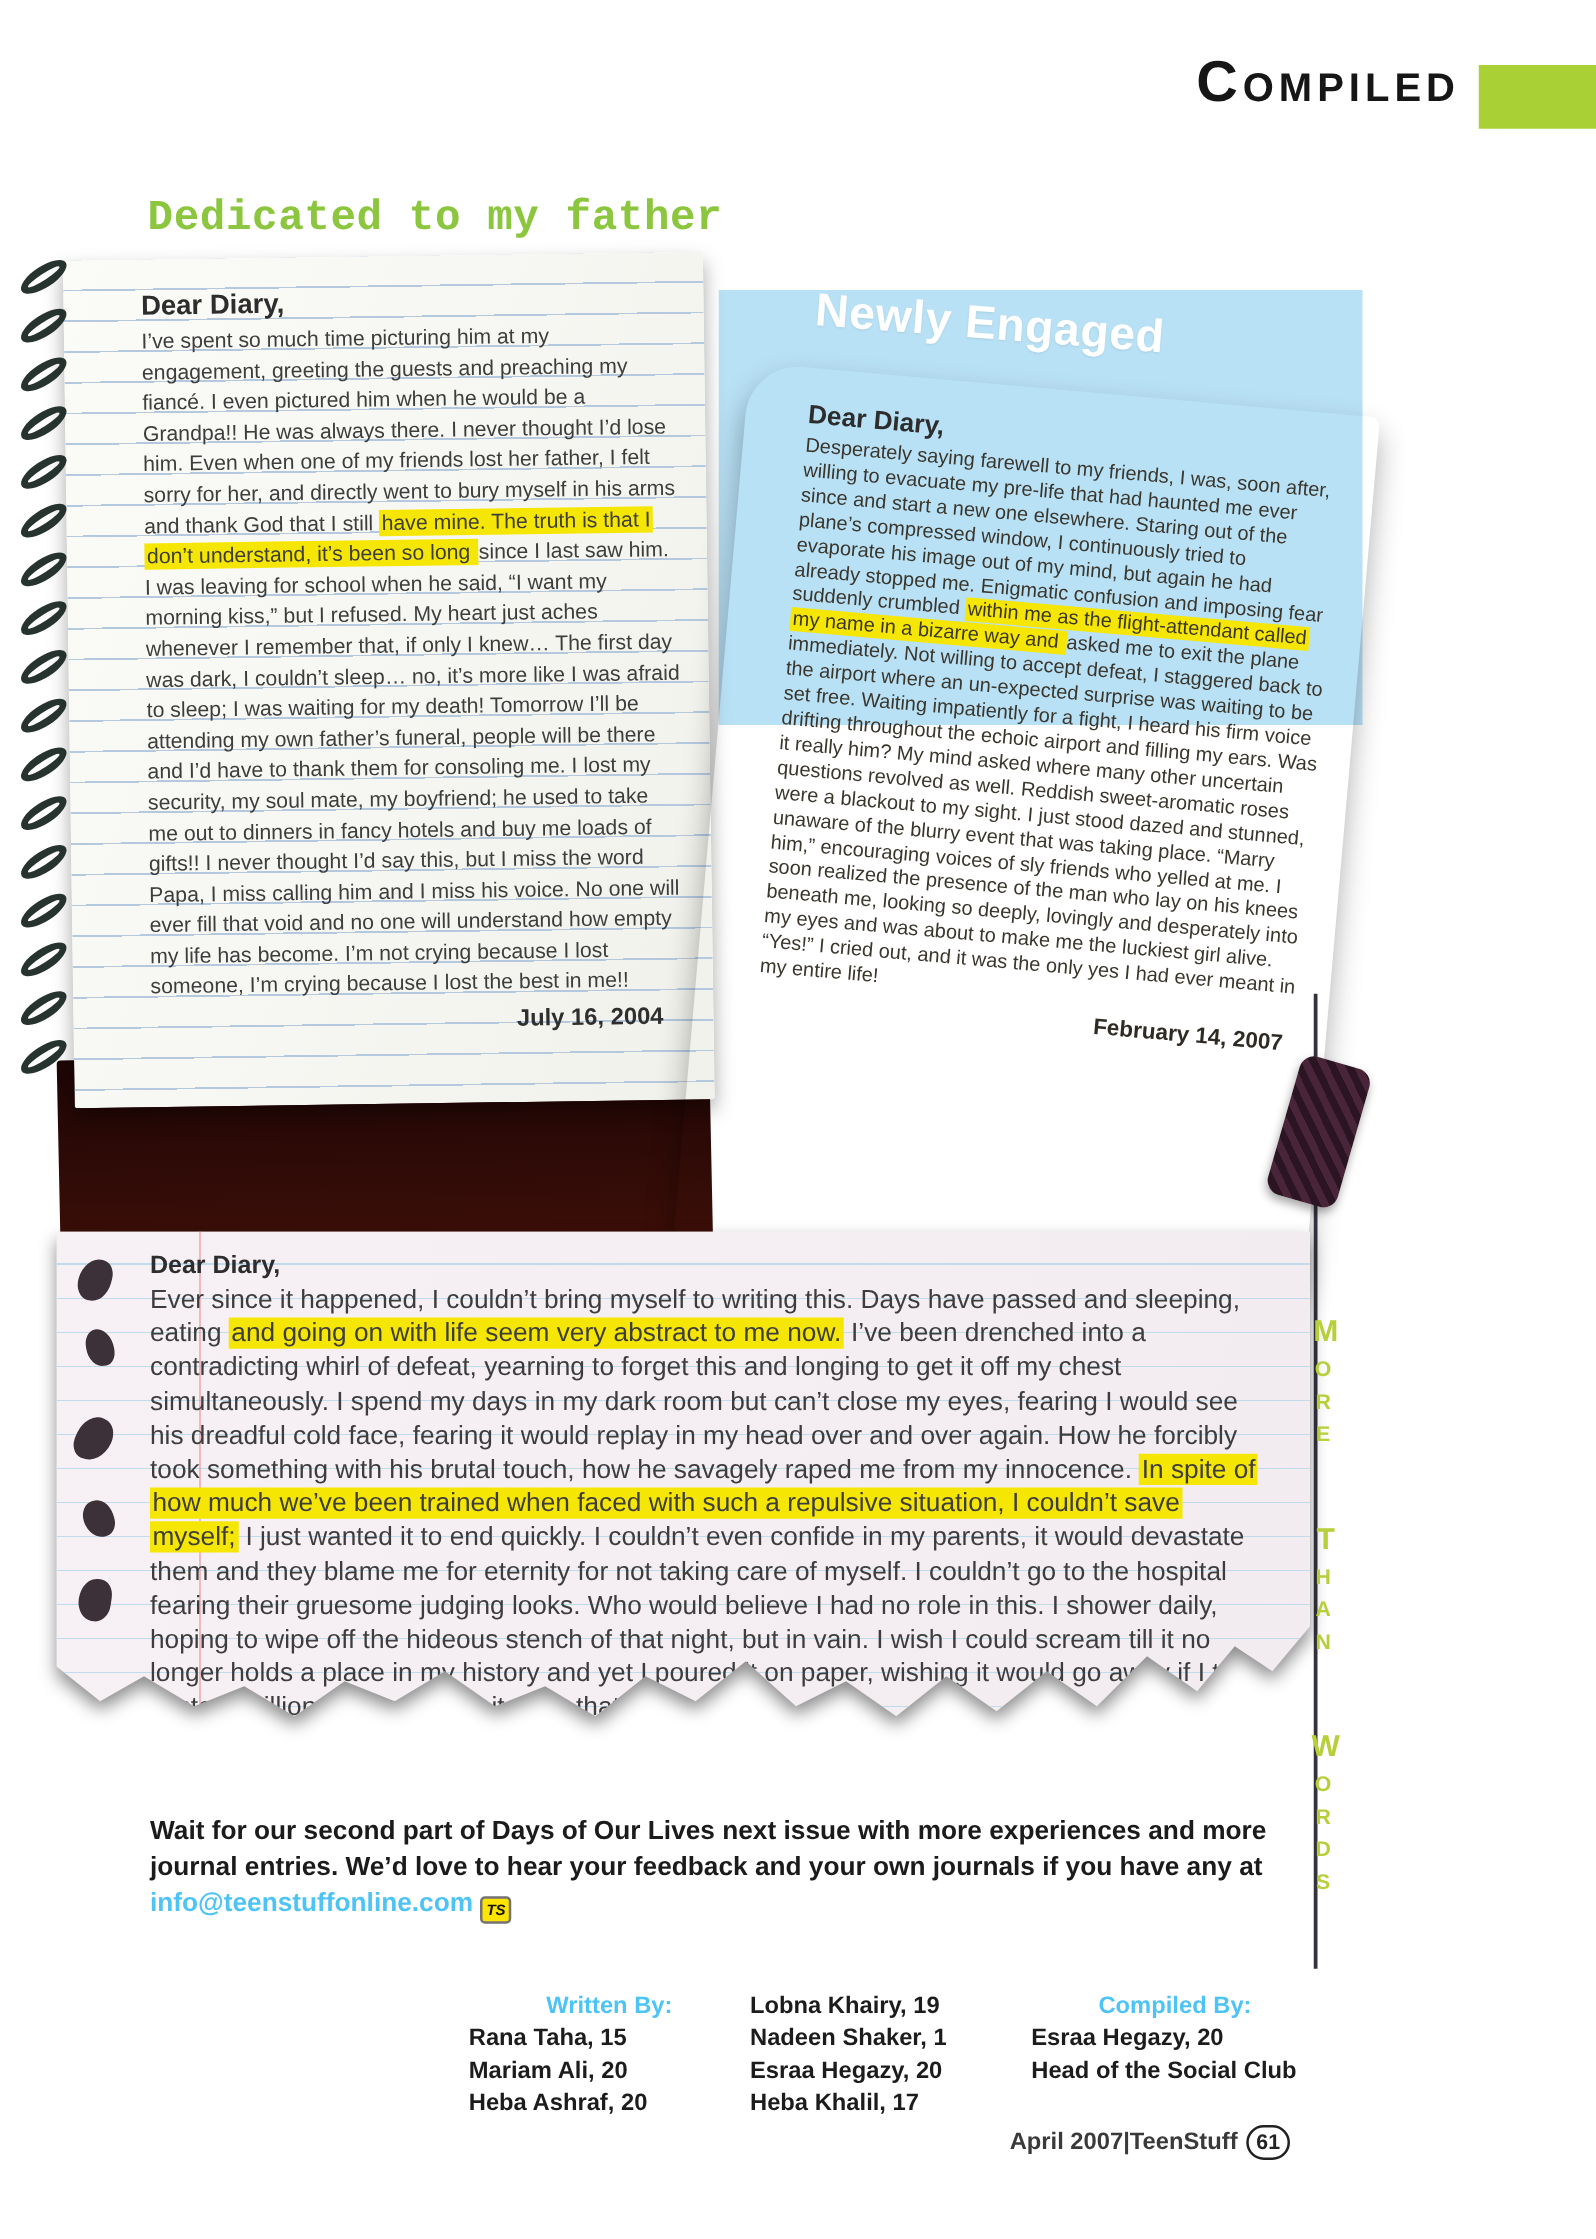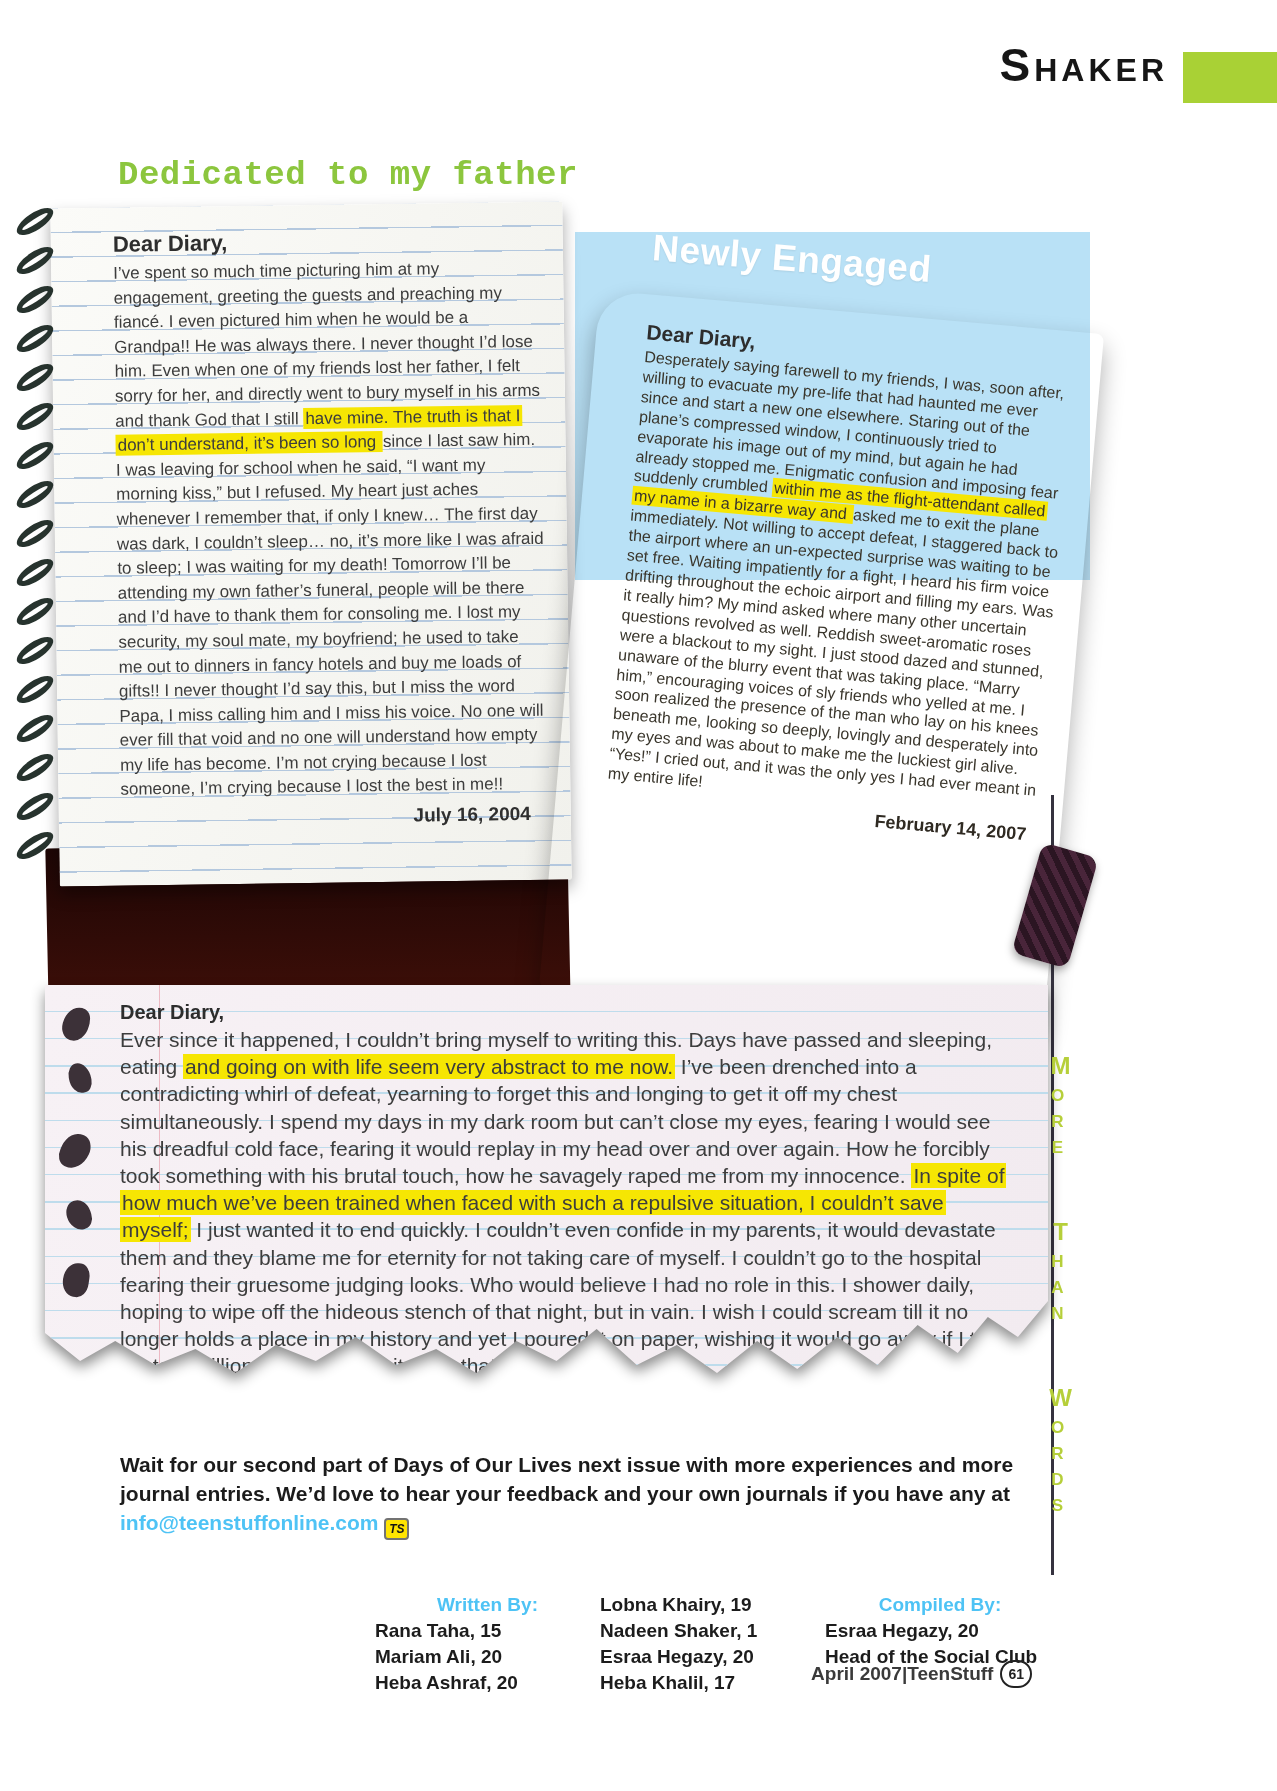--- a/index.html
+++ b/index.html
@@ -83,37 +83,37 @@
   .promo .email { color:#4ec3f5; }
   .ts-logo { display:inline-block; width:25px; height:22px; background:#ffe400; border:2px solid #737373;
     border-radius:4px; color:#141414; font-size:12px; font-weight:bold; font-style:italic;
     text-align:center; line-height:19px; vertical-align:-3px; }
   .credits { position:absolute; top:1592px; left:375px; width:680px; display:flex; z-index:6; }
   .credit-col { font-size:19px; font-weight:bold; line-height:26px; color:#1c1c1c; }
   .credit-col.c1 { width:225px; }
   .credit-col.c2 { width:225px; }
   .credit-col.c3 { width:230px; }
   .credit-head { color:#4ec3f5;text-align:center; }
-  .issue-line { position:absolute; top:1660px; right:245px; display:flex; align-items:center; gap:7px; z-index:6; }
+  .issue-line { position:absolute; top:1700px; right:245px; display:flex; align-items:center; gap:7px; z-index:6; }
   .issue-text { font-size:19px; font-weight:bold; color:#3a3a3a; }
-  .page-num { font-size:14px; font-weight:bold; color:#222; border:2.5px solid #222; border-radius:14px; padding:0 6px; line-height:24px; }
+  .page-num { font-size:17px; font-weight:bold; color:#222; border:2.5px solid #222; border-radius:14px; padding:0 6px; line-height:24px; }
 
   
   .v-line { position:absolute; left:1051px; top:795px; width:2.5px; height:780px; background:#35323f; z-index:3; }
   .v-words { position:absolute; left:1046px; top:1052px; z-index:6;
     writing-mode:vertical-rl; text-orientation:upright;
     font-size:24px; font-weight:bold; font-variant:small-caps;
     letter-spacing:7px; word-spacing:20px; color:#b6cf3a; }
 </style>
 </head>
 <body>
 
 <div class="page">
 
-  <div class="memoirs-title">Shaker</div>
+  <div class="memoirs-title">Compiled</div>
   <div class="green-block"></div>
 
   <div class="sec-title title-father">Dedicated to my father</div>
 
   <div class="notebook">
     <div class="nb-backing"></div>
     <div class="nb-paper">
       <div class="salutation">Dear Diary,</div>
       <div class="diary-body"><span>I’ve spent so much time picturing him at my engagement, greeting the guests and preaching my fiancé. I even pictured him when he would be a Grandpa!! He was always there. I never thought I’d lose him. Even when one of my friends lost her father, I felt sorry for her, and directly went to bury myself in his arms and thank God that I still </span><span class="hl">have mine. The truth is that I don’t understand, it’s been so long </span><span>since I last saw him.  I was leaving for school when he said, “I want my morning kiss,” but I refused. My heart just aches whenever I remember that, if only I knew… The first day was dark, I couldn’t sleep… no, it’s more like I was afraid to sleep; I was waiting for my death! Tomorrow I’ll be attending my own father’s funeral, people will be there and I’d have to thank them for consoling me.  I lost my security, my soul mate, my boyfriend; he used to take me out to dinners in fancy hotels and buy me loads of gifts!! I never thought I’d say this, but I miss the word Papa, I miss calling him and I miss his voice. No one will ever fill that void and no one will understand how empty my life has become. I’m not crying because I lost someone, I’m crying because I lost the best in me!!</span></div>
       <div class="diary-date">July 16, 2004</div>

